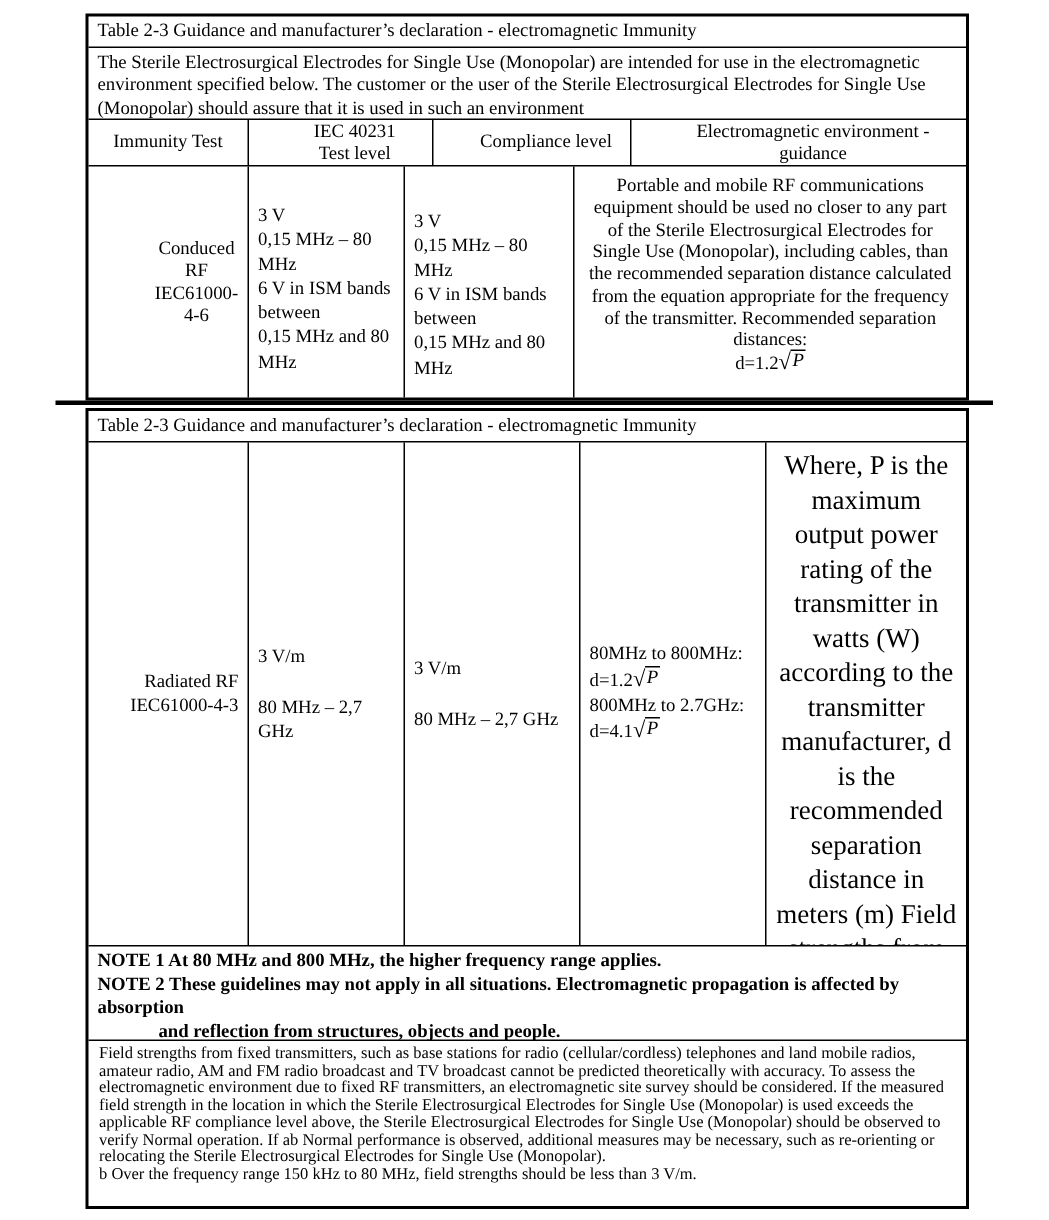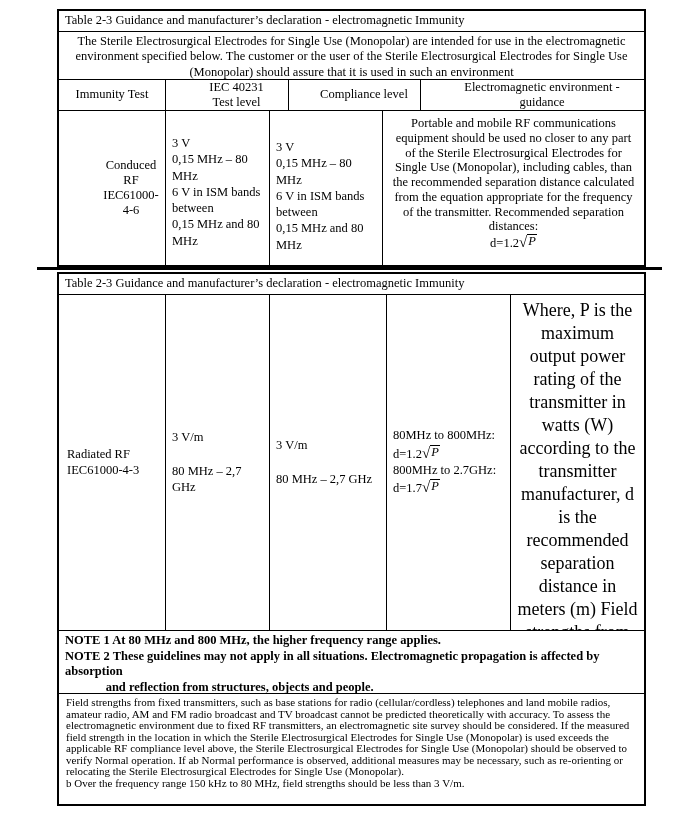--- a/index.html
+++ b/index.html
@@ -16,21 +16,21 @@
     border:2px solid #000; box-sizing:border-box;
     display:flex; flex-direction:column; background:#fff;
   }
   .tbl1 { top:9px; height:258px; }
   .tbl2 { top:272px; height:534px; }
   .sep  { position:absolute; left:37px; top:267px; width:625px; height:3px; background:#000; }
 
   .row { box-sizing:border-box; border-bottom:1px solid #000; padding:2px 6px; font-size:12.5px; line-height:1.22; }
   .row:last-child { border-bottom:none; }
   .title-row { height:21px; display:flex; align-items:center; }
-  .intro-row { height:48px;text-align:center; }
+  .intro-row { height:48px; }
 
   .grid { display:grid; box-sizing:border-box; border-bottom:1px solid #000; }
   .grid:last-child { border-bottom:none; }
   .cols4 { grid-template-columns:107px 104px 113px 1fr; }
   .cols5 { grid-template-columns:107px 104px 117px 124px 1fr; }
   .cell {
     box-sizing:border-box; border-right:1px solid #000;
     padding:3px 6px; font-size:12.5px; line-height:1.22; overflow:hidden;
   }
   .cell:last-child { border-right:none;text-align:center; }
@@ -42,21 +42,21 @@
 
   .pl { white-space:pre-line; }
   .pw { white-space:pre-wrap; }
 
   .t1c1 { display:flex; align-items:center; justify-content:center; text-align:center;padding-left:44px; }
   .t1c2 { padding-top:24px; line-height:1.3; }
   .t1c3 { padding-top:28px; line-height:1.3; }
   .t1c4 { padding:5px 7px; line-height:1.18; }
 
   .vc { display:flex; flex-direction:column; justify-content:center; }
-  .t2c1 { padding-left:8px; }
+  .t2c1 { padding-left:8px;text-align:right; }
   .t2c2, .t2c3 { line-height:1.35; }
   .t2c4 { line-height:1.25; }
   .t2c5 { padding:4px 6px; line-height:1.28; font-size:18px; }
 
   .formula { white-space:nowrap; }
   .radical { font-size:15px; }
   .radicand {
     display:inline-block; font-style:italic;
     border-top:1px solid #000; transform:translateY(-2px);
     padding:0 1px; line-height:1.05;
@@ -125,21 +125,21 @@
       <div class="cell vc t2c3 pl">3 V/m
 
 80 MHz – 2,7 GHz</div>
       <div class="cell vc t2c4">
         <div>80MHz to 800MHz:</div>
         <div class="formula">
           <span>d=1.2</span><span class="radical">√</span><span class="radicand">P</span>
         </div>
         <div>800MHz to 2.7GHz:</div>
         <div class="formula">
-          <span>d=1.7</span><span class="radical">√</span><span class="radicand">P</span>
+          <span>d=4.1</span><span class="radical">√</span><span class="radicand">P</span>
         </div>
       </div>
       <div class="cell t2c5">
         <span>Where, P is the maximum output power rating of the transmitter in watts (W) according to the transmitter manufacturer, d is the recommended separation distance in meters (m) Field strengths from fixed RF transmitters, as determined by an electromagnetic site survey, should be less than the compliance level in each frequency range. Interference may occur in the vicinity of equipment marked</span>
         <div class="marked-line">
           <svg class="antenna" viewBox="0 0 44 38" xmlns="http://www.w3.org/2000/svg">
             <g fill="none" stroke="#000" stroke-width="2.2" stroke-linecap="round">
               <path d="M15 6 Q10.5 13 15 20"></path>
               <path d="M29 6 Q33.5 13 29 20"></path>
               <path d="M9 2 Q2.5 13 9 24"></path>

